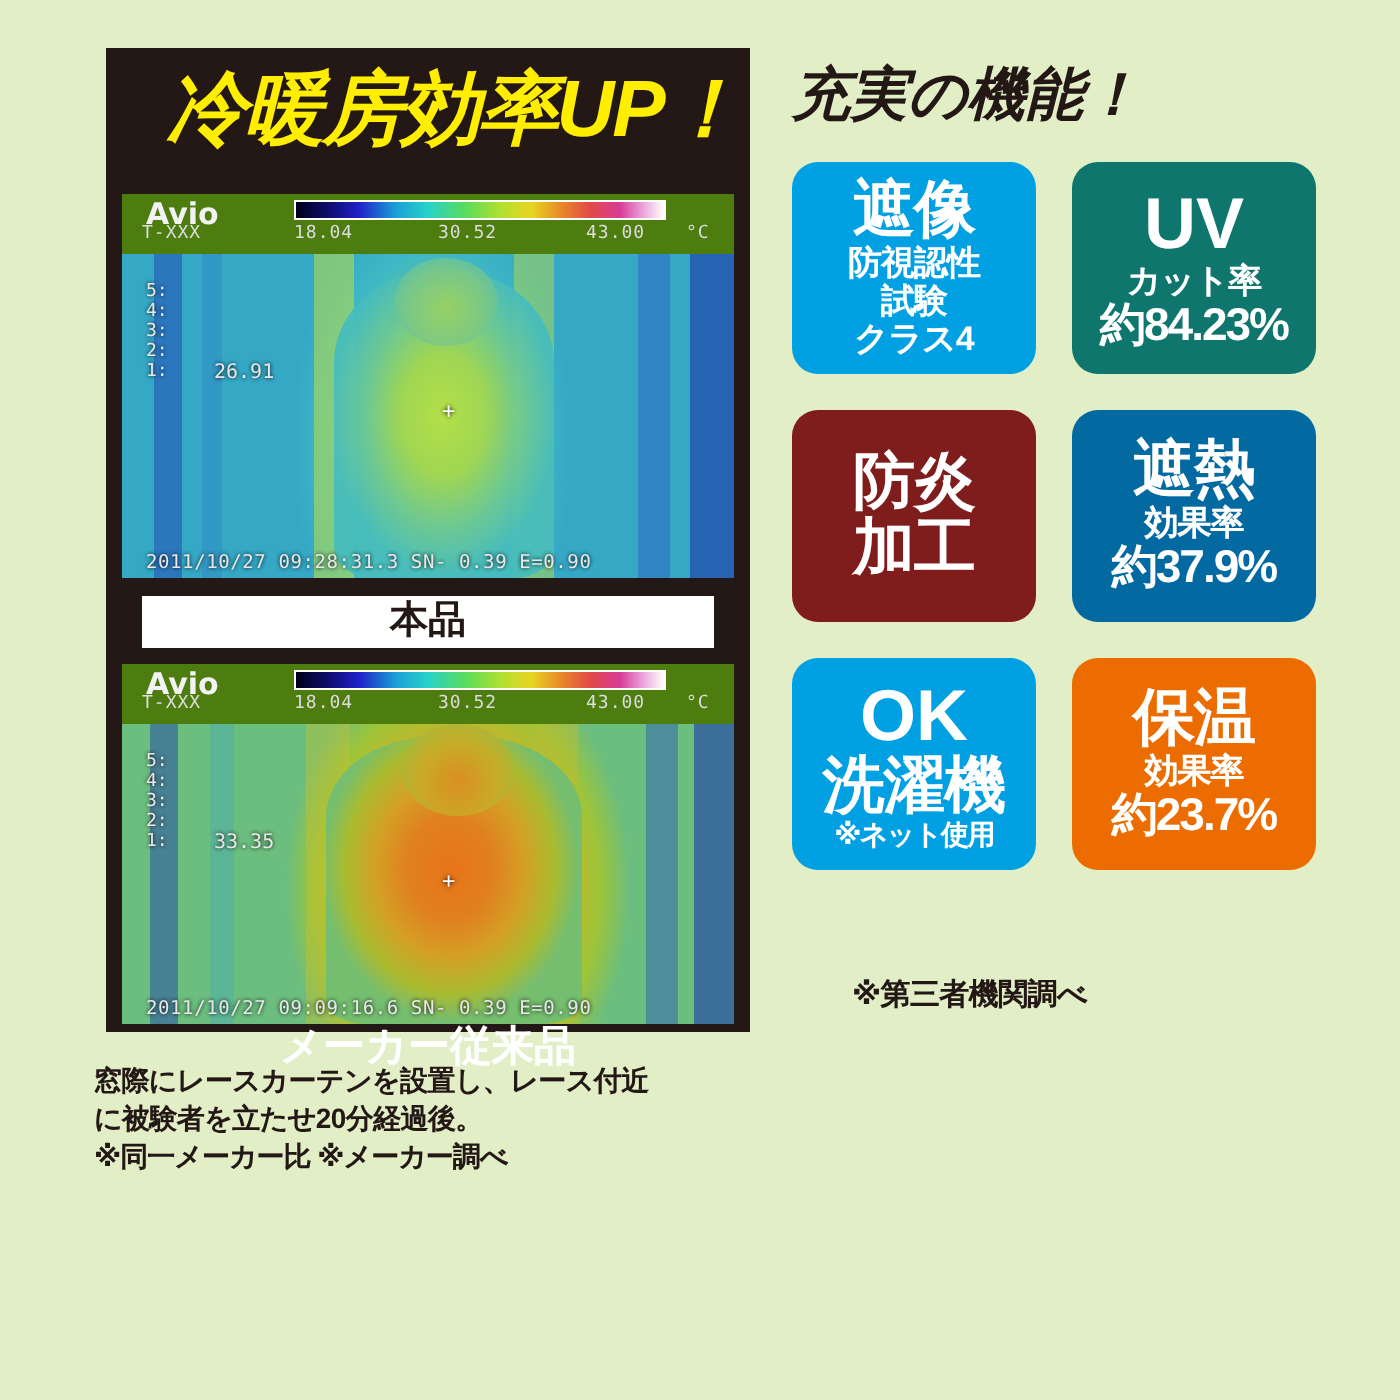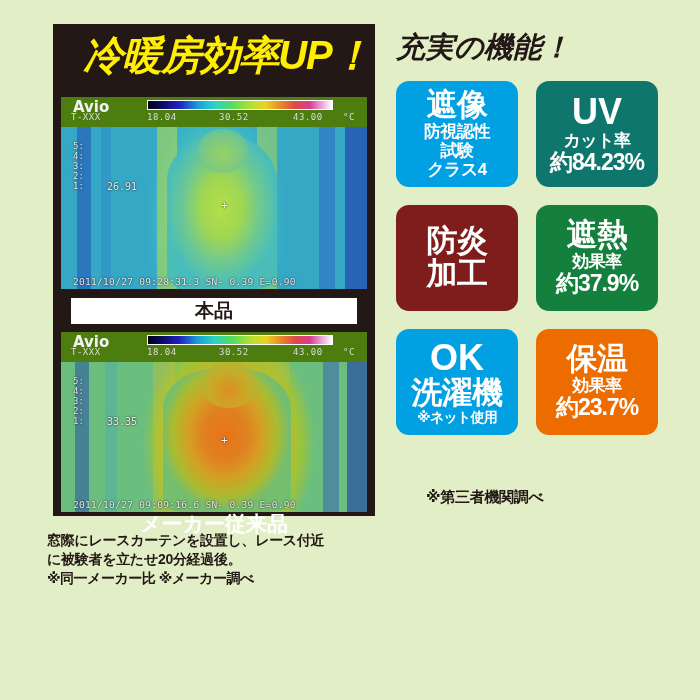--- a/index.html
+++ b/index.html
@@ -401,21 +401,21 @@
       <div class="fb-main latin">UV</div>
       <div class="fb-sub">カット率</div>
       <div class="fb-value">約84.23%</div>
     </div>
 
     <div class="feature-box" style="background:#7f1d1d;">
       <div class="fb-main">防炎</div>
       <div class="fb-main">加工</div>
     </div>
 
-    <div class="feature-box" style="background:#15803d;">
+    <div class="feature-box" style="background:#0369a1;">
       <div class="fb-main">遮熱</div>
       <div class="fb-sub">効果率</div>
       <div class="fb-value">約37.9%</div>
     </div>
 
     <div class="feature-box" style="background:#00a0e2;">
       <div class="fb-main latin">OK</div>
       <div class="fb-main">洗濯機</div>
       <div class="fb-small">※ネット使用</div>
     </div>

